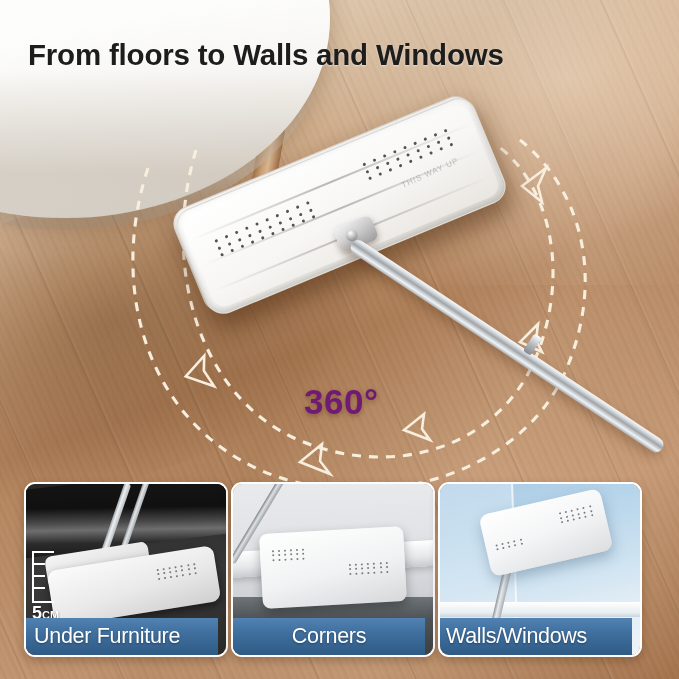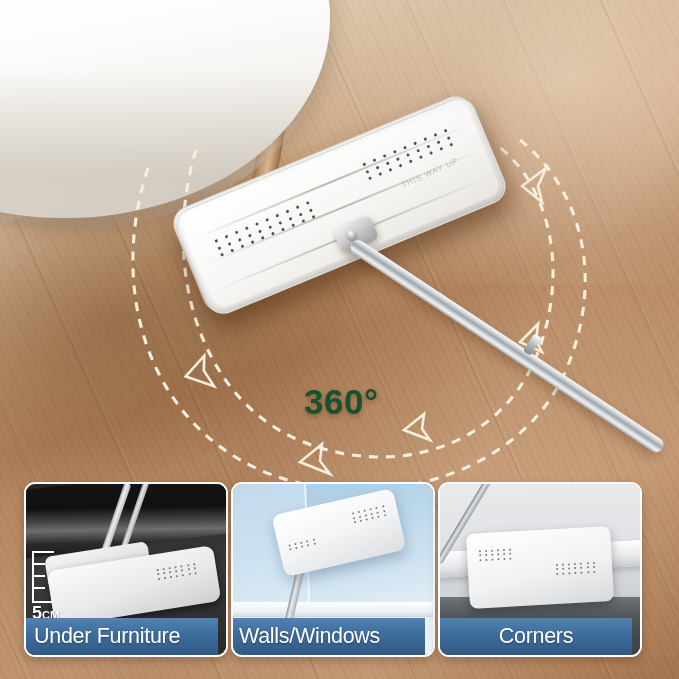--- a/index.html
+++ b/index.html
@@ -89,21 +89,21 @@
     text-shadow:0 1px 2px rgba(255,255,255,0.55);
     white-space:nowrap;
   }
   .headline .l2 { display:block; }
 
   
   .arcs { position:absolute; left:0; top:0; width:679px; height:679px; pointer-events:none; }
 
   .deg-label {
     position:absolute; left:304px; top:382px;
-    font-size:35px; font-weight:bold; color:#14532d;
+    font-size:35px; font-weight:bold; color:#701a75;
     letter-spacing:0.5px;
     text-shadow:0 2px 5px rgba(80,45,18,0.45);
   }
 
   
   .mop { position:absolute; left:0; top:0; width:679px; height:679px; }
 
   .mop-head {
     position:absolute; left:180px; top:150px;
     width:322px; height:112px;
@@ -450,20 +450,75 @@
             <i style="top:22px"></i>
             <i style="top:34px"></i>
         </div>
         <div class="cm-text">
           <span>5</span><small>CM</small>
         </div>
       </div>
       <div class="panel-label">Under Furniture</div>
     </div>
 
+    <div class="panel panel-2">
+      <div class="panel-art">
+        <div class="p2-bg"></div>
+        <div class="p2-floor"></div>
+        <div class="p2-base"></div>
+        <div class="p2-rod"></div>
+        <div class="p2-mop">
+          <div class="mini-holes" id="mh2" style="left:8%; top:22%; grid-template-columns:repeat(6,1fr); grid-template-rows:repeat(3,1fr);">
+              <b></b>
+              <b></b>
+              <b></b>
+              <b></b>
+              <b></b>
+              <b></b>
+              <b></b>
+              <b></b>
+              <b></b>
+              <b></b>
+              <b></b>
+              <b></b>
+              <b></b>
+              <b></b>
+              <b></b>
+              <b></b>
+              <b></b>
+              <b></b>
+            </div>
+          <div class="mini-holes" id="mh3" style="right:12%; top:46%; grid-template-columns:repeat(7,1fr); grid-template-rows:repeat(3,1fr);">
+              <b></b>
+              <b></b>
+              <b></b>
+              <b></b>
+              <b></b>
+              <b></b>
+              <b></b>
+              <b></b>
+              <b></b>
+              <b></b>
+              <b></b>
+              <b></b>
+              <b></b>
+              <b></b>
+              <b></b>
+              <b></b>
+              <b></b>
+              <b></b>
+              <b></b>
+              <b></b>
+              <b></b>
+            </div>
+        </div>
+      </div>
+      <div class="panel-label">Corners</div>
+    </div>
+
     <div class="panel panel-3">
       <div class="panel-art">
         <div class="p3-bg"></div>
         <div class="p3-pane"></div>
         <div class="p3-sill"></div>
         <div class="p3-rod"></div>
         <div class="p3-mop">
           <div class="mini-holes" id="mh4" style="right:10%; top:24%; grid-template-columns:repeat(6,1fr); grid-template-rows:repeat(3,1fr);">
               <b></b>
               <b></b>
@@ -493,73 +548,19 @@
               <b></b>
               <b></b>
               <b></b>
               <b></b>
               <b></b>
             </div>
         </div>
       </div>
       <div class="panel-label">Walls/Windows</div>
     </div>
-
-    <div class="panel panel-2">
-      <div class="panel-art">
-        <div class="p2-bg"></div>
-        <div class="p2-floor"></div>
-        <div class="p2-base"></div>
-        <div class="p2-rod"></div>
-        <div class="p2-mop">
-          <div class="mini-holes" id="mh2" style="left:8%; top:22%; grid-template-columns:repeat(6,1fr); grid-template-rows:repeat(3,1fr);">
-              <b></b>
-              <b></b>
-              <b></b>
-              <b></b>
-              <b></b>
-              <b></b>
-              <b></b>
-              <b></b>
-              <b></b>
-              <b></b>
-              <b></b>
-              <b></b>
-              <b></b>
-              <b></b>
-              <b></b>
-              <b></b>
-              <b></b>
-              <b></b>
-            </div>
-          <div class="mini-holes" id="mh3" style="right:12%; top:46%; grid-template-columns:repeat(7,1fr); grid-template-rows:repeat(3,1fr);">
-              <b></b>
-              <b></b>
-              <b></b>
-              <b></b>
-              <b></b>
-              <b></b>
-              <b></b>
-              <b></b>
-              <b></b>
-              <b></b>
-              <b></b>
-              <b></b>
-              <b></b>
-              <b></b>
-              <b></b>
-              <b></b>
-              <b></b>
-              <b></b>
-              <b></b>
-              <b></b>
-              <b></b>
-            </div>
-        </div>
-      </div>
-      <div class="panel-label">Corners</div>
-    </div>
   </div>
 
   <div class="headline">
+    <span class="l2">From floors to Walls and Windows</span>
   </div>
 
 </div>
 
 </body></html>

